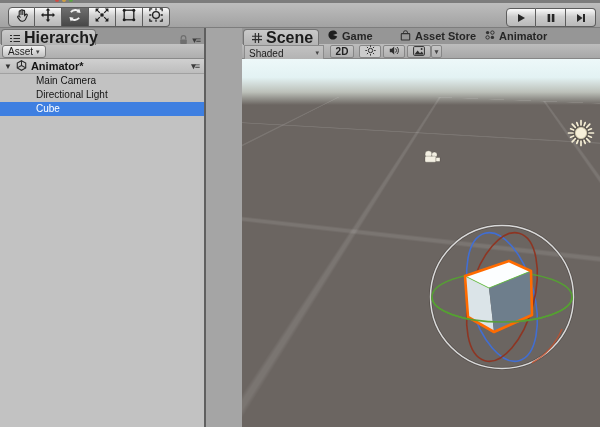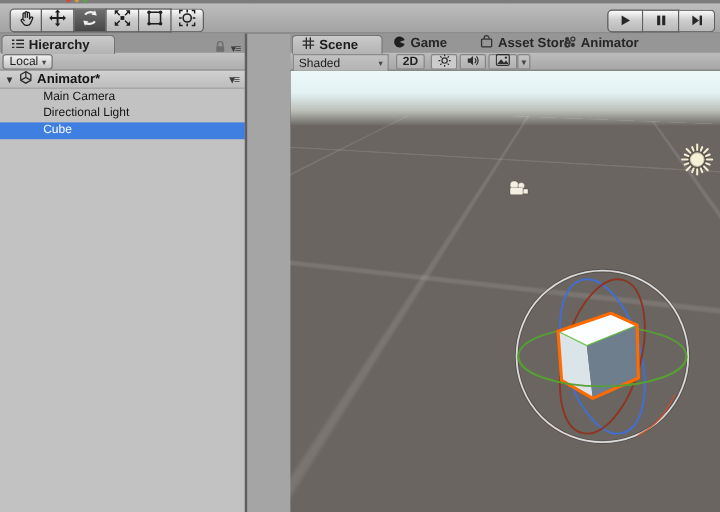--- a/index.html
+++ b/index.html
@@ -34,21 +34,21 @@
   .playbtn:last-child { border-radius:0 4px 4px 0; }
 
   
   .hierarchy-panel { position:absolute; left:0; top:28px; width:204px; height:399px; background:#9a9a9a; }
   .vsplit { position:absolute; left:204px; top:28px; width:2px; height:399px; background:#5f5f5f; }
   .scene-panel { position:absolute; left:206px; top:28px; width:394px; height:399px; background:#9a9a9a;margin-left:36px; }
 
   .tabstrip { position:absolute; left:0; top:0; right:0; height:16px; background:#969696; }
   .tab { position:absolute; top:1px; height:16px; border:1px solid #747474; border-bottom:none;
     border-radius:4px 4px 0 0; background:linear-gradient(#cacaca,#b3b3b3);
-    display:flex; align-items:center; gap:4px; padding:0 8px; font-size:11px; font-weight:bold; color:#1c1c1c; z-index:2; }
+    display:flex; align-items:center; gap:4px; padding:0 8px; font-size:16px; font-weight:bold; color:#1c1c1c; z-index:2; }
   .flat-tab { position:absolute; top:0; height:16px; display:flex; align-items:center; gap:4px;
     font-size:11px; font-weight:bold; color:#262626; }
 
   .panel-icons { position:absolute; right:4px; top:3px; display:flex; align-items:center; gap:4px; }
   .menu-glyph { font-size:9px; color:#3c3c3c; letter-spacing:-1px; }
 
   .panel-toolbar { position:absolute; left:0; top:16px; right:0; height:15px;
     background:linear-gradient(#c3c3c3,#aeaeae); border-bottom:1px solid #8a8a8a; }
   .create-btn { position:absolute; left:2px; top:1px; height:13px; padding:0 5px;
     border:1px solid #787878; border-radius:3px; background:linear-gradient(#f2f2f2,#c2c2c2);
@@ -197,21 +197,21 @@
           <svg width="9" height="10" viewBox="0 0 9 10">
               <path d="M2.2 4.5 V3 a2.3 2.3 0 0 1 4.6 0 V4.5" fill="none" stroke="#6e6e6e" stroke-width="1.2"></path>
               <rect x="1.2" y="4.5" width="6.6" height="4.6" rx="0.8" fill="#6e6e6e"></rect>
             </svg>
         </span>
         <span class="menu-glyph">▾≡</span>
       </div>
     </div>
     <div class="panel-toolbar">
       <div class="create-btn">
-        <span>Local</span>
+        <span>Asset</span>
         <span class="caret">▾</span>
       </div>
     </div>
     <div class="panel-body">
       <div class="scene-row">
         <span class="foldout">▼</span>
         <span>
           <svg width="11" height="11" viewBox="0 0 12 12">
               <path d="M6 0.8 L10.6 3.4 V8.6 L6 11.2 L1.4 8.6 V3.4 Z" fill="none" stroke="#2b2b2b" stroke-width="1.2"></path>
               <path d="M6 0.8 V6 M6 6 L1.4 8.6 M6 6 L10.6 8.6" stroke="#2b2b2b" stroke-width="1.1"></path>
@@ -248,21 +248,21 @@
       </div>
       <div class="flat-tab" style="left:158px">
         <span>
           <svg width="11" height="11" viewBox="0 0 11 11">
               <path d="M3.4 3.6 V2.8 a2.1 2.1 0 0 1 4.2 0 V3.6" fill="none" stroke="#333" stroke-width="1"></path>
               <rect x="1.3" y="3.6" width="8.4" height="6.4" rx="0.6" fill="none" stroke="#333" stroke-width="1.1"></rect>
             </svg>
         </span>
         <span>Asset Store</span>
       </div>
-      <div class="flat-tab" style="left:228px">
+      <div class="flat-tab" style="left:243px">
         <span>
           <svg width="10" height="10" viewBox="0 0 10 10">
               <circle cx="2.6" cy="2.6" r="1.7" fill="#333"></circle>
               <circle cx="7.4" cy="2.6" r="1.7" fill="none" stroke="#333" stroke-width="1"></circle>
               <circle cx="2.6" cy="7.4" r="1.7" fill="none" stroke="#333" stroke-width="1"></circle>
               <circle cx="7.4" cy="7.4" r="1.7" fill="#333"></circle>
             </svg>
         </span>
         <span>Animator</span>
       </div>

